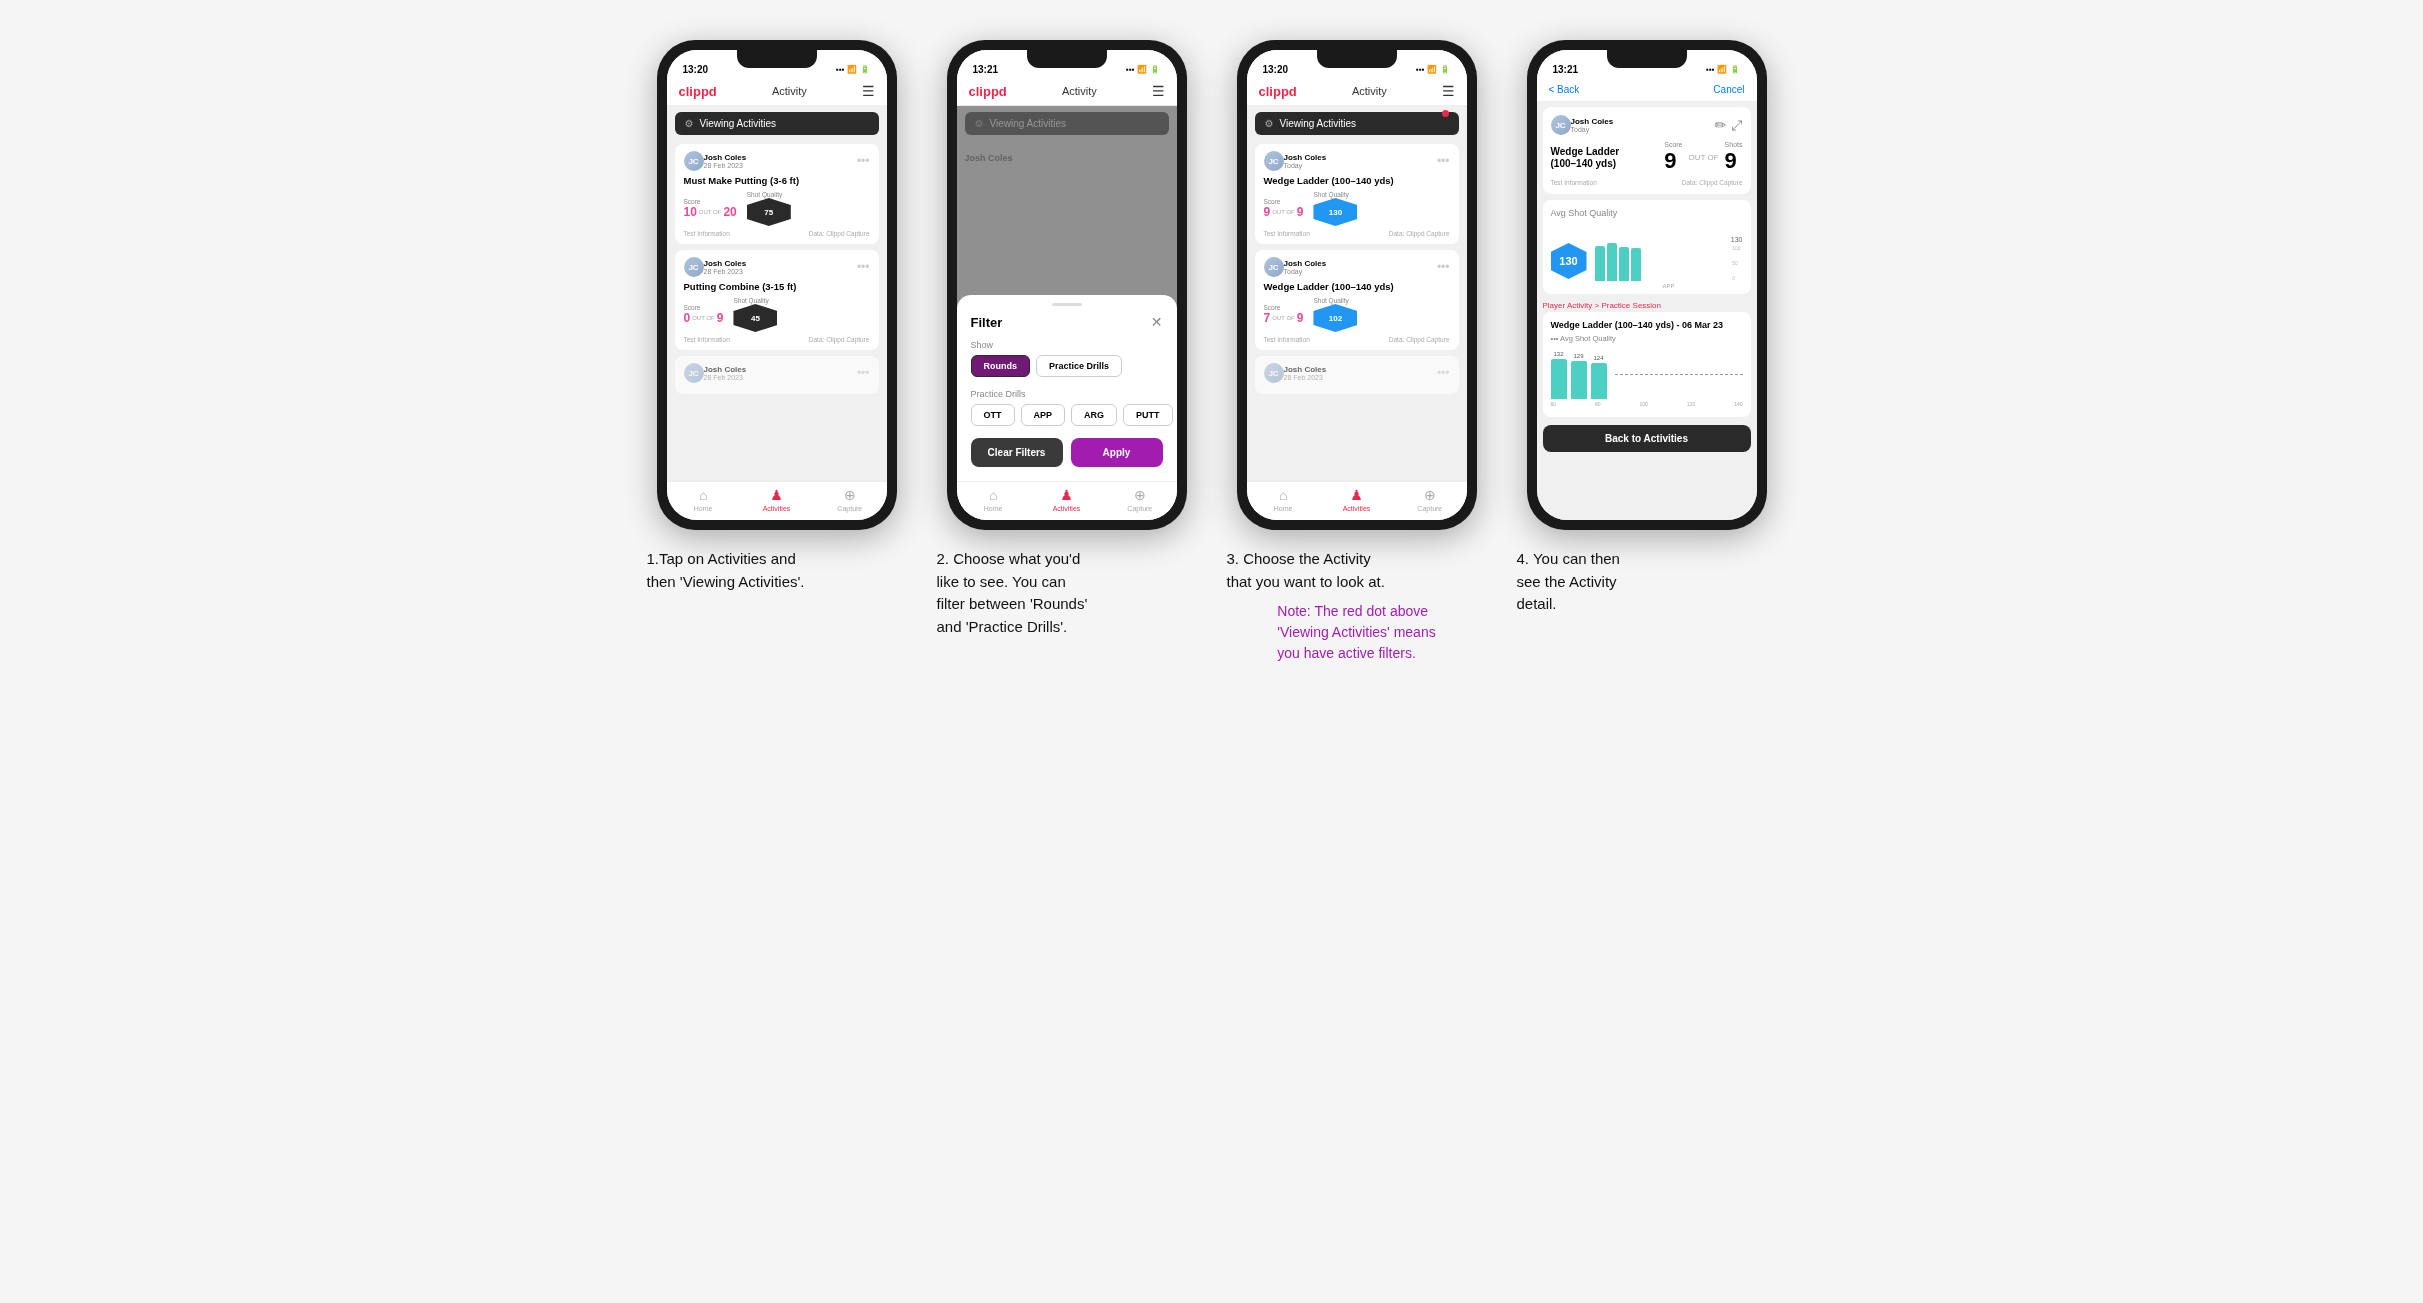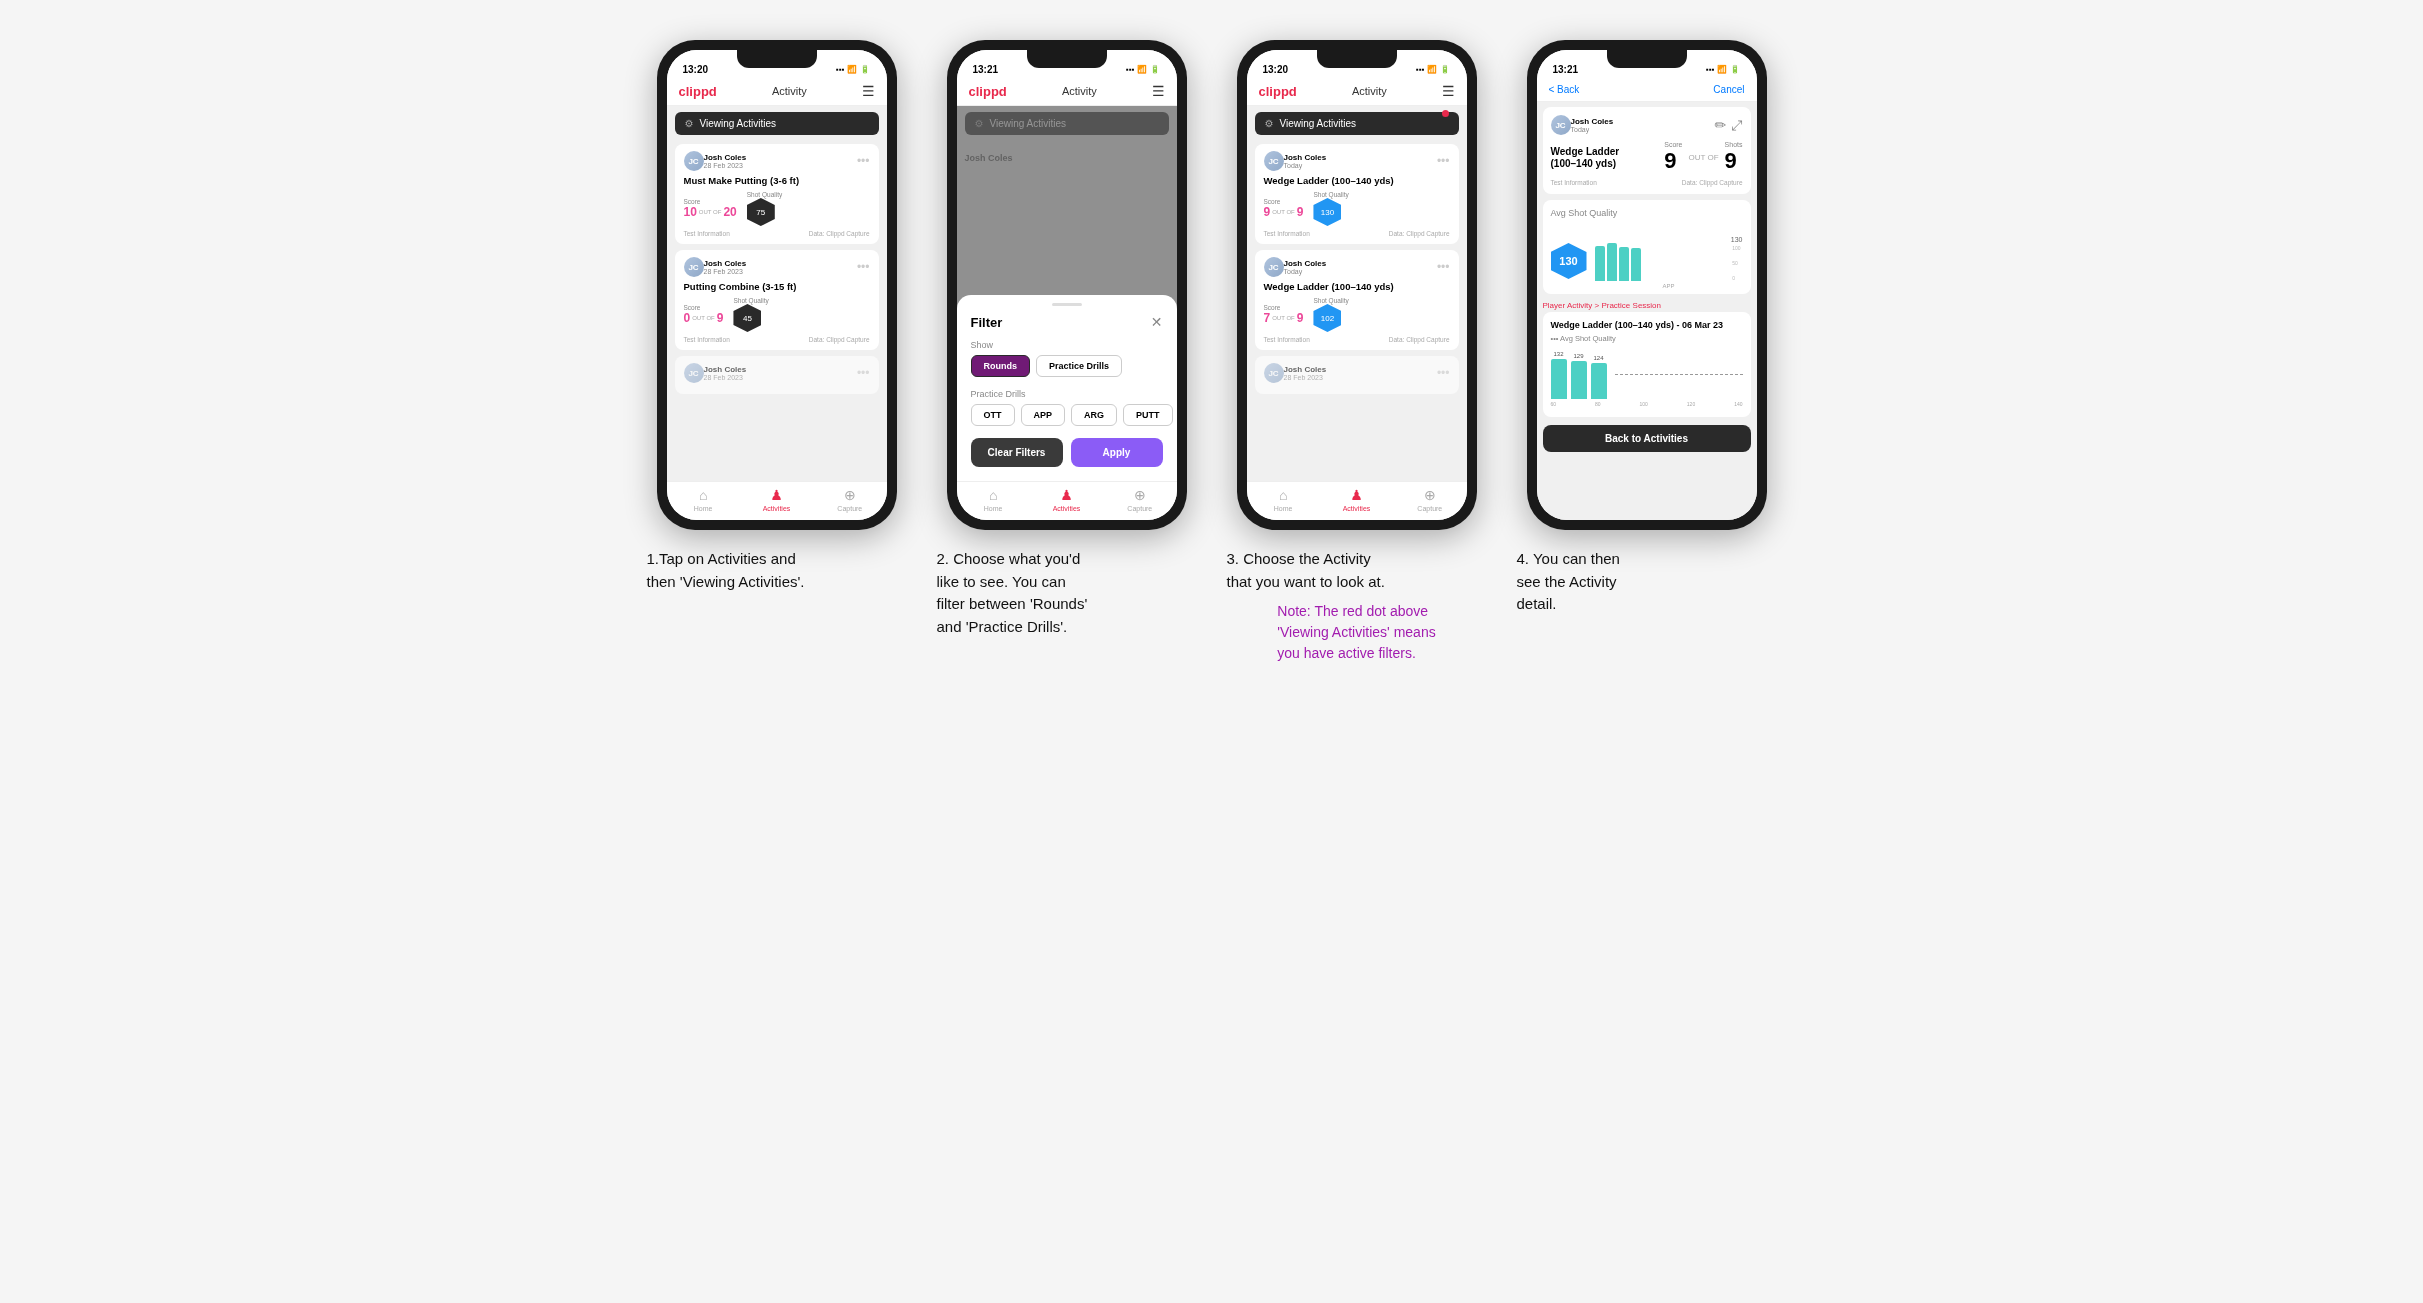--- a/index.html
+++ b/index.html
@@ -167,26 +167,26 @@
     }
     .stat-group { display: flex; flex-direction: column; }
     .stat-label { font-size: 6.5px; color: #888; }
     .stat-value { font-size: 12px; font-weight: 700; color: #ec4899; }
     .stat-outof { font-size: 6px; color: #888; display: flex; align-items: center; gap: 2px; }
     .stat-outof-text { font-size: 6px; color: #aaa; }
     .shot-quality-hex {
       display: flex;
       align-items: center;
       justify-content: center;
-      width: 28px;
+      width: 44px;
       height: 28px;
       background: #2196F3;
       clip-path: polygon(50% 0%, 100% 25%, 100% 75%, 50% 100%, 0% 75%, 0% 25%);
       font-size: 8px;
-      font-weight: 400;
+      font-weight: 700;
       color: #fff;
     }
     .shot-quality-hex.dark {
       background: #2a2a2a;
     }
     .card-footer {
       display: flex;
       justify-content: space-between;
       margin-top: 4px;
       font-size: 6.5px;
@@ -269,21 +269,21 @@
       background: #3a3a3a;
       color: #fff;
       border: none;
       border-radius: 8px;
       font-size: 10px;
       font-weight: 600;
     }
     .apply-btn {
       flex: 1;
       padding: 9px;
-      background: #8b5cf6;
+      background: #a21caf;
       color: #fff;
       border: none;
       border-radius: 8px;
       font-size: 10px;
       font-weight: 600;
     }
 
     
     .detail-screen {
       flex: 1;

